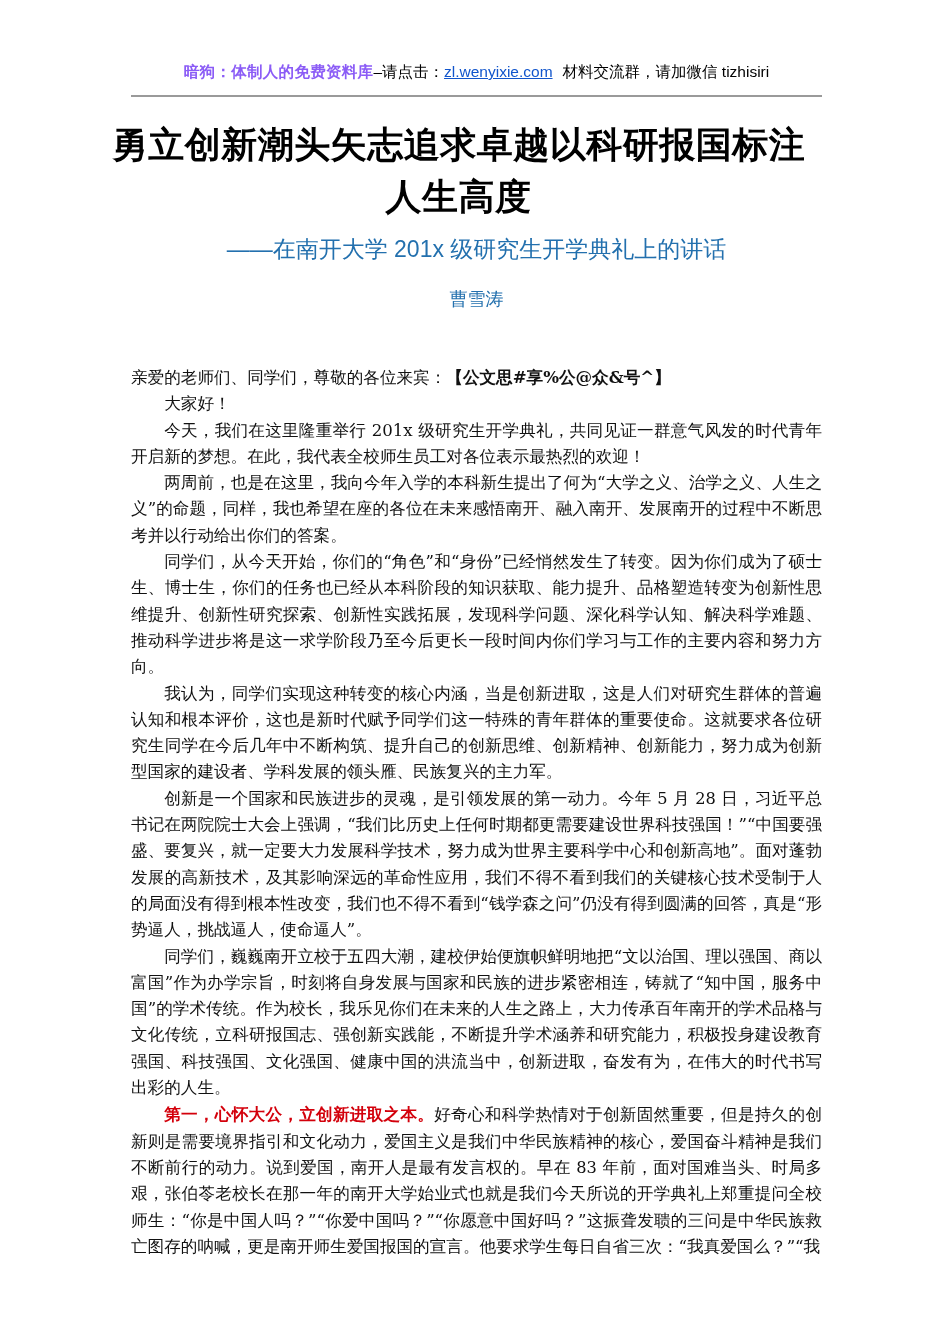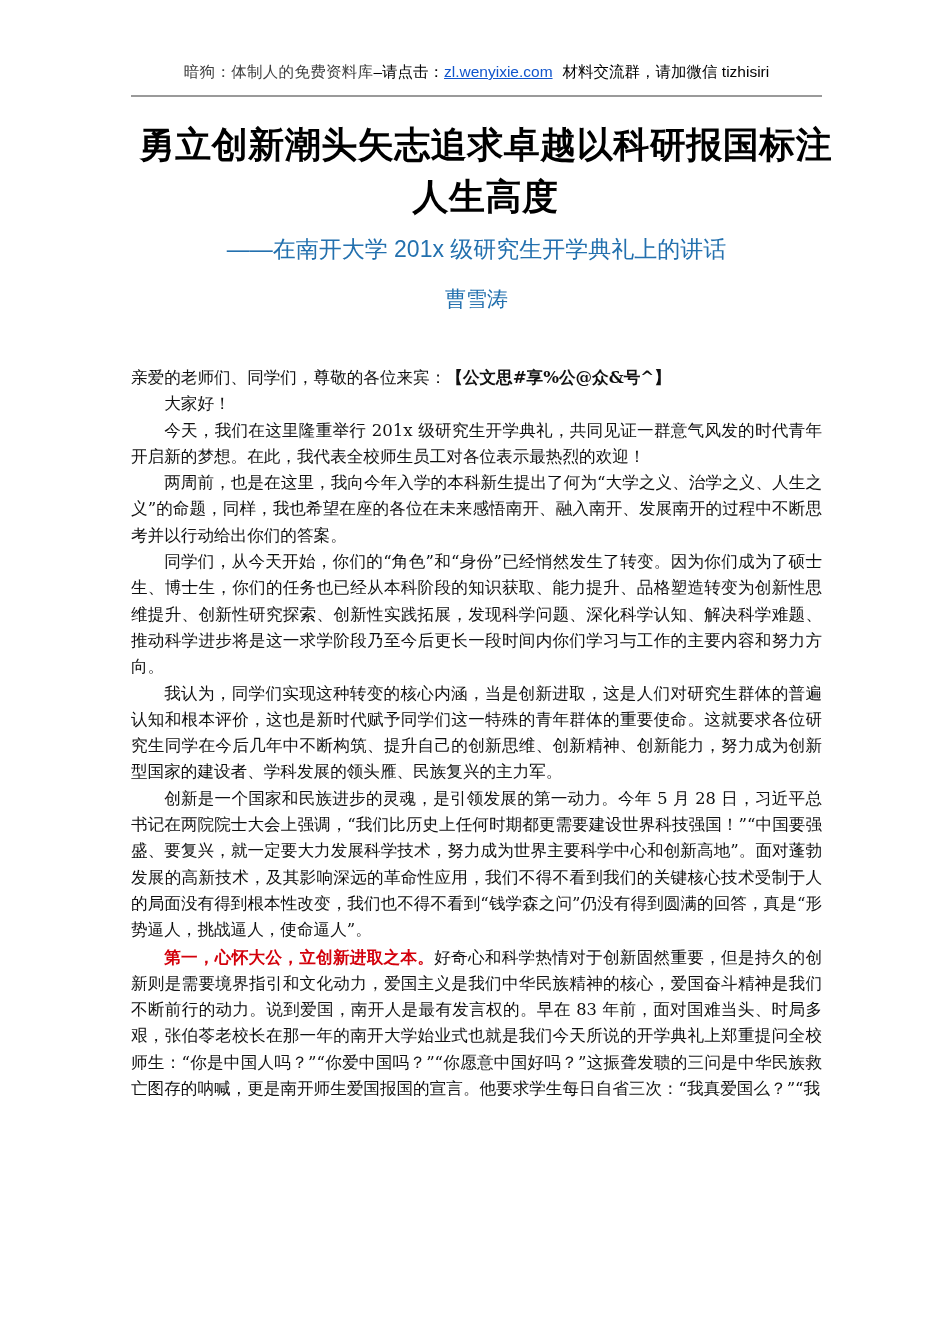--- a/index.html
+++ b/index.html
@@ -31,22 +31,22 @@
     top: 62px;
     left: 131px;
     width: 691px;
     text-align: center;
     white-space: nowrap;
     font-family: "Liberation Sans", "DejaVu Sans", sans-serif;
     font-size: 15.5px;
     line-height: 20px;
   }
   .promo-red {
-    color: #404040;
-    font-weight: normal;
+    color: #8b5cf6;
+    font-weight: bold;
     letter-spacing: 0.3px;
   }
   .promo-black {
     color: #000000;
     font-weight: normal;
   }
   .promo-link {
     color: #1155CC;
     text-decoration: underline;
     font-weight: normal;
@@ -62,21 +62,21 @@
     left: 131px;
     width: 691px;
     height: 0;
     border-top: 2px solid #9a9a9a;
   }
 
   
   .doc-title {
     position: absolute;
     top: 118px;
-    left: 124px;
+    left: 97px;
     width: 723px;
     text-align: center;
     font-family: "DejaVu Serif", "Liberation Serif", serif;
     font-weight: bold;
     font-size: 36px;
     line-height: 52px;
     letter-spacing: 0.5px;
     color: #000000;
   }
 
@@ -93,21 +93,21 @@
     white-space: nowrap;
   }
 
   .doc-author {
     position: absolute;
     top: 283px;
     left: 131px;
     width: 691px;
     text-align: center;
     font-family: Liberation Serif, serif;
-    font-size: 21px;
+    font-size: 18px;
     line-height: 32px;
     color: #2370AE;
   }
 
   
   .body-block {
     position: absolute;
     top: 364px;
     left: 131px;
     width: 691px;
@@ -161,19 +161,20 @@
     <p>今天，我们在这里隆重举行 201x 级研究生开学典礼，共同见证一群意气风发的时代青年开启新的梦想。在此，我代表全校师生员工对各位表示最热烈的欢迎！</p>
 
     <p>两周前，也是在这里，我向今年入学的本科新生提出了何为“大学之义、治学之义、人生之义”的命题，同样，我也希望在座的各位在未来感悟南开、融入南开、发展南开的过程中不断思考并以行动给出你们的答案。</p>
 
     <p>同学们，从今天开始，你们的“角色”和“身份”已经悄然发生了转变。因为你们成为了硕士生、博士生，你们的任务也已经从本科阶段的知识获取、能力提升、品格塑造转变为创新性思维提升、创新性研究探索、创新性实践拓展，发现科学问题、深化科学认知、解决科学难题、推动科学进步将是这一求学阶段乃至今后更长一段时间内你们学习与工作的主要内容和努力方向。</p>
 
     <p>我认为，同学们实现这种转变的核心内涵，当是创新进取，这是人们对研究生群体的普遍认知和根本评价，这也是新时代赋予同学们这一特殊的青年群体的重要使命。这就要求各位研究生同学在今后几年中不断构筑、提升自己的创新思维、创新精神、创新能力，努力成为创新型国家的建设者、学科发展的领头雁、民族复兴的主力军。</p>
 
     <p><span>创新是一个国家和民族进步的灵魂，是引领发展的第一动力。今年 </span><span class="numl">5</span><span> 月 </span><span class="numl">28</span><span> 日，习近平总书记在两院院士大会上强调，“我们比历史上任何时期都更需要建设世界科技强国！”“中国要强盛、要复兴，就一定要大力发展科学技术，努力成为世界主要科学中心和创新高地”。面对蓬勃发展的高新技术，及其影响深远的革命性应用，我们不得不看到我们的关键核心技术受制于人的局面没有得到根本性改变，我们也不得不看到“钱学森之问”仍没有得到圆满的回答，真是“形势逼人，挑战逼人，使命逼人”。</span></p>
 
+    <p>同学们，巍巍南开立校于五四大潮，建校伊始便旗帜鲜明地把“文以治国、理以强国、商以富国”作为办学宗旨，时刻将自身发展与国家和民族的进步紧密相连，铸就了“知中国，服务中国”的学术传统。作为校长，我乐见你们在未来的人生之路上，大力传承百年南开的学术品格与文化传统，立科研报国志、强创新实践能，不断提升学术涵养和研究能力，积极投身建设教育强国、科技强国、文化强国、健康中国的洪流当中，创新进取，奋发有为，在伟大的时代书写出彩的人生。</p>
 
 
     <p><span class="red-bold">第一，心怀大公，立创新进取之本。</span><span>好奇心和科学热情对于创新固然重要，但是持久的创新则是需要境界指引和文化动力，爱国主义是我们中华民族精神的核心，爱国奋斗精神是我们不断前行的动力。说到爱国，南开人是最有发言权的。早在 </span><span class="numl">83</span><span> 年前，面对国难当头、时局多艰，张伯苓老校长在那一年的南开大学始业式也就是我们今天所说的开学典礼上郑重提问全校师生：“你是中国人吗？”“你爱中国吗？”“你愿意中国好吗？”这振聋发聩的三问是中华民族救亡图存的呐喊，更是南开师生爱国报国的宣言。他要求学生每日自省三次：“我真爱国么？”“我</span></p>
 
   </div>
 
 </div>
 
 </body></html>

